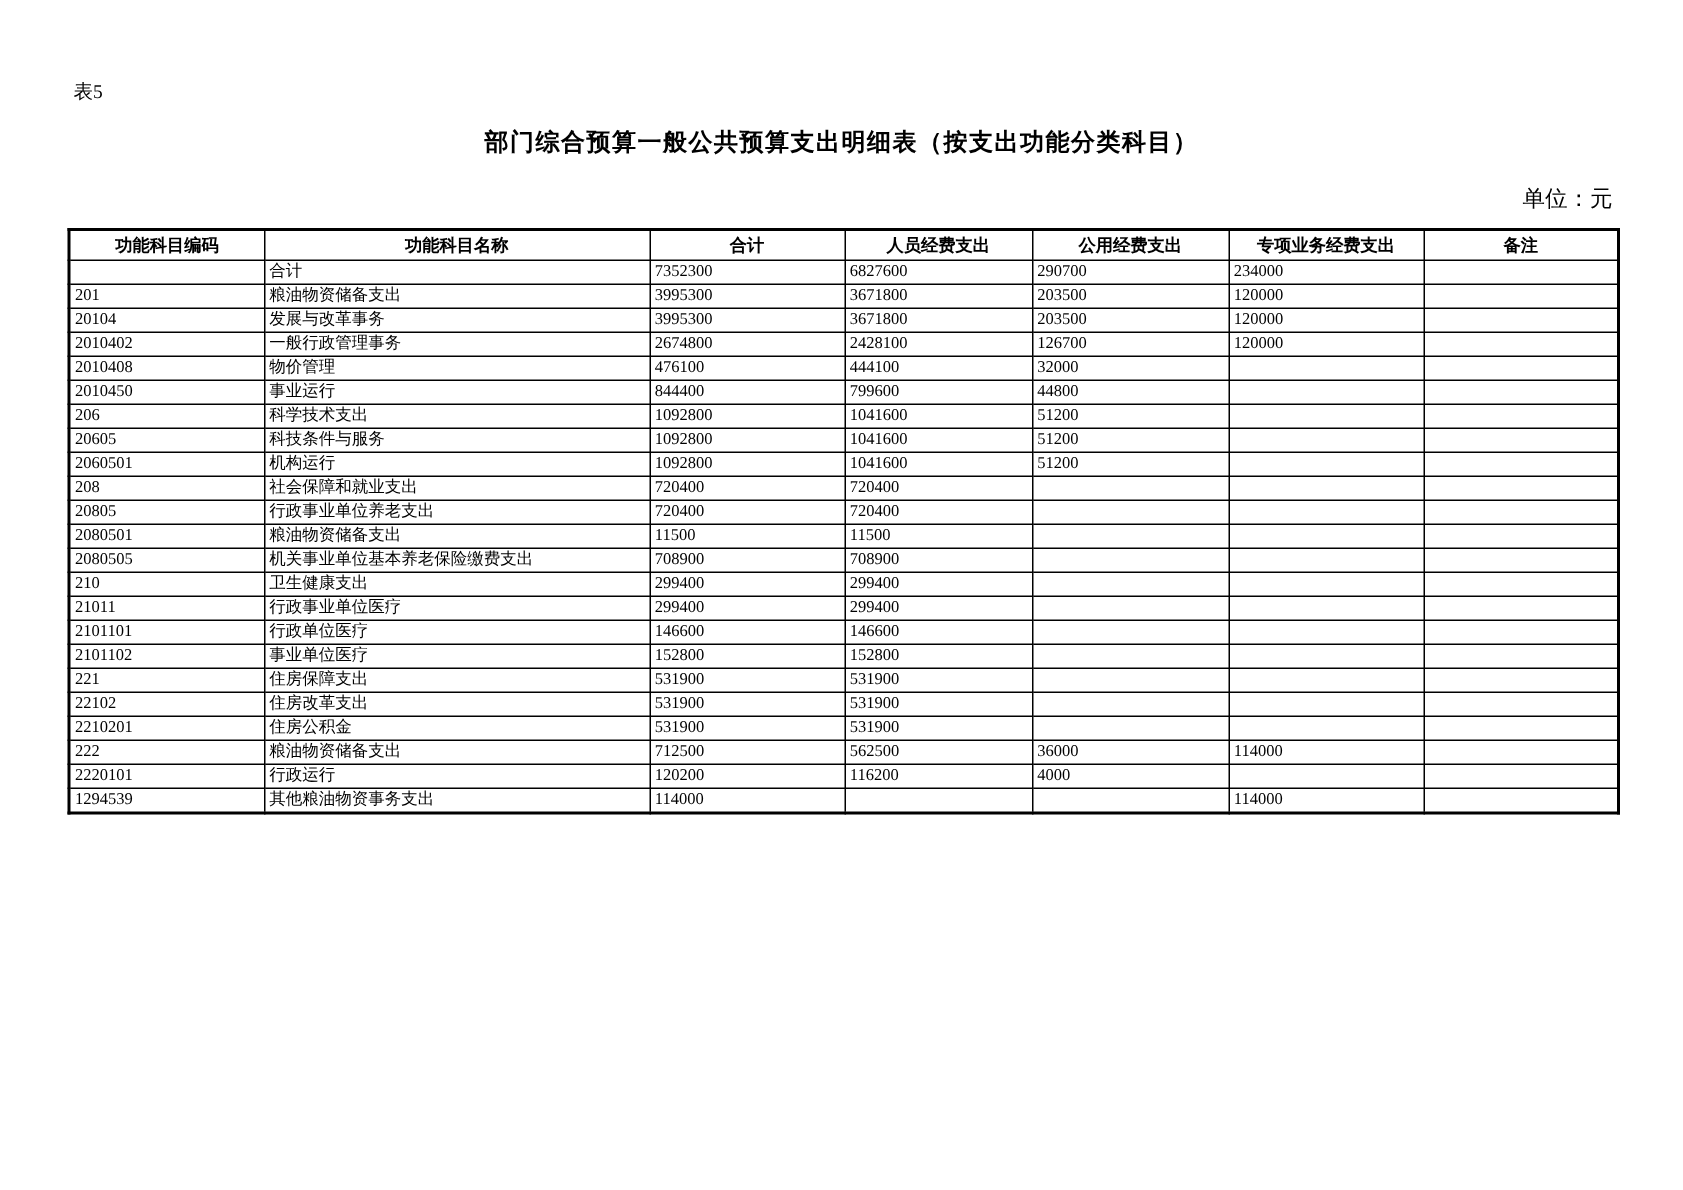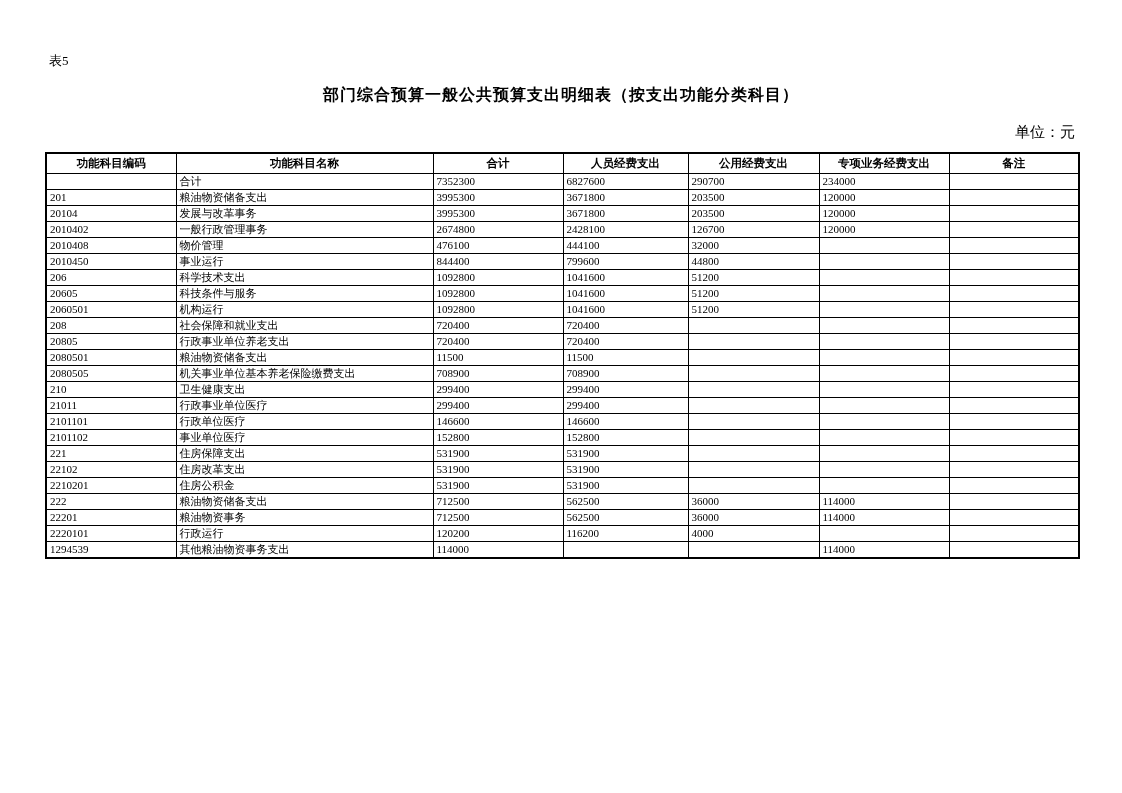--- a/index.html
+++ b/index.html
@@ -300,29 +300,20 @@
         <tr>
           <td class="indent-0">222</td>
           <td>粮油物资储备支出</td>
           <td>712500</td>
           <td>562500</td>
           <td>36000</td>
           <td>114000</td>
           <td></td>
         </tr>
         <tr>
-          <td class="indent-1">22201</td>
-          <td>粮油物资事务</td>
-          <td>712500</td>
-          <td>562500</td>
-          <td>36000</td>
-          <td>114000</td>
-          <td></td>
-        </tr>
-        <tr>
           <td class="indent-2">2220101</td>
           <td>行政运行</td>
           <td>120200</td>
           <td>116200</td>
           <td>4000</td>
           <td></td>
           <td></td>
         </tr>
         <tr>
           <td class="indent-2">1294539</td>

